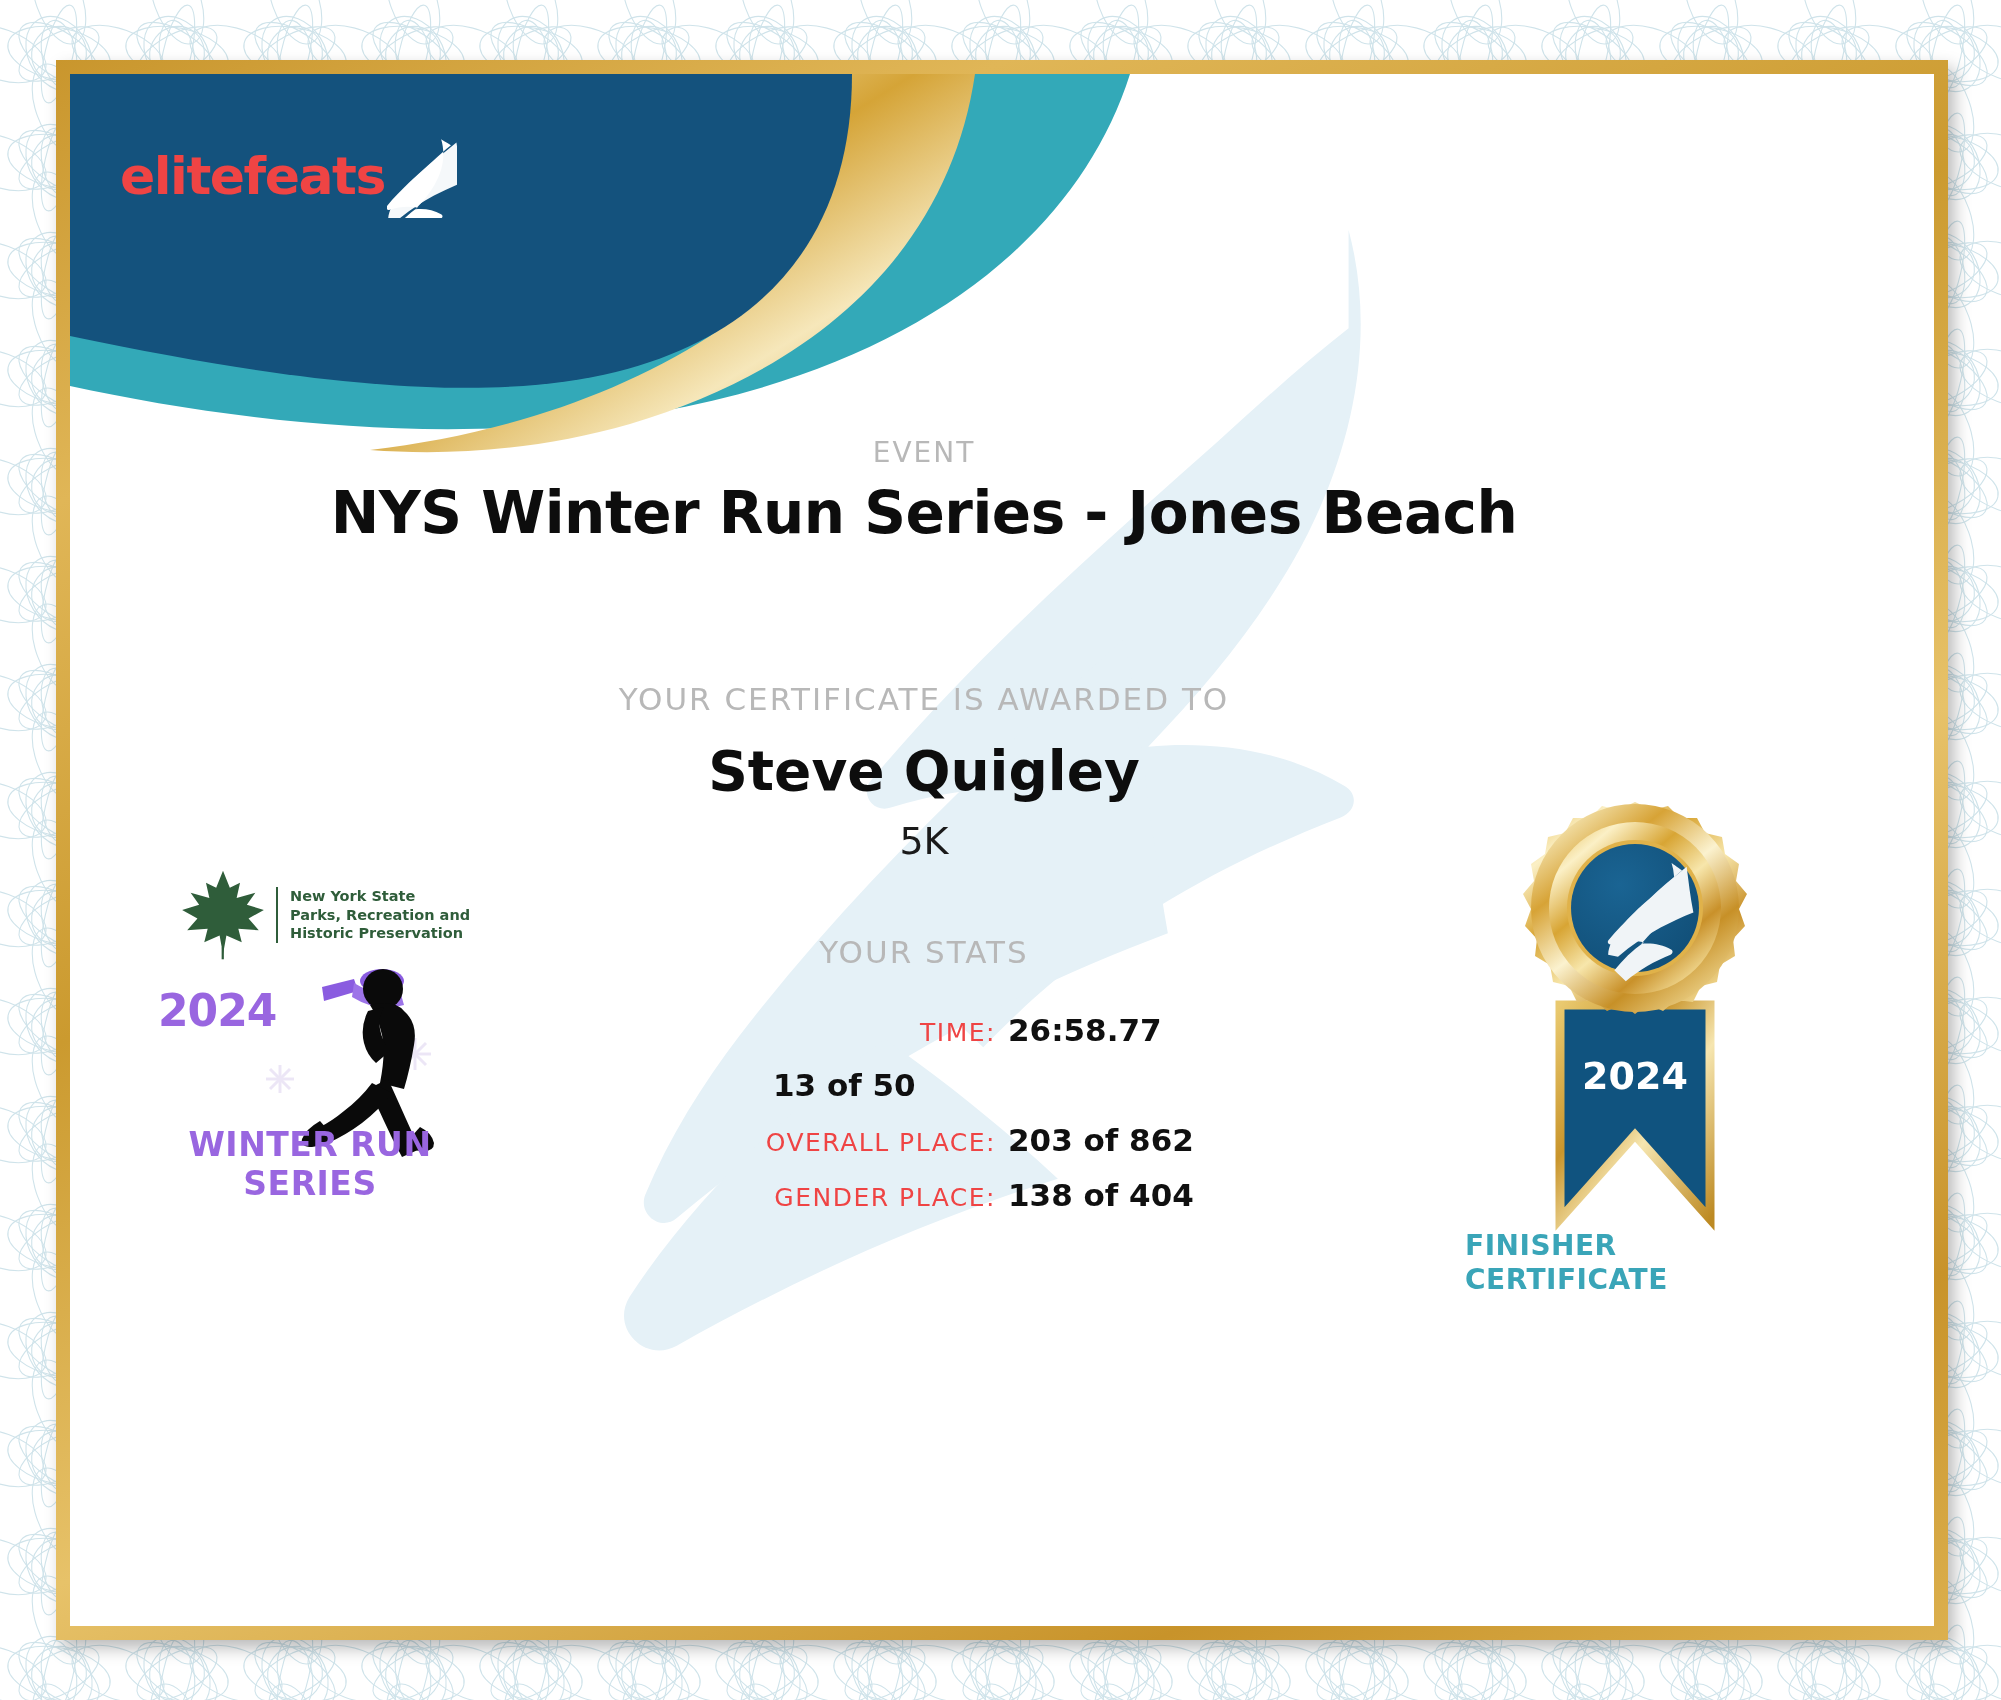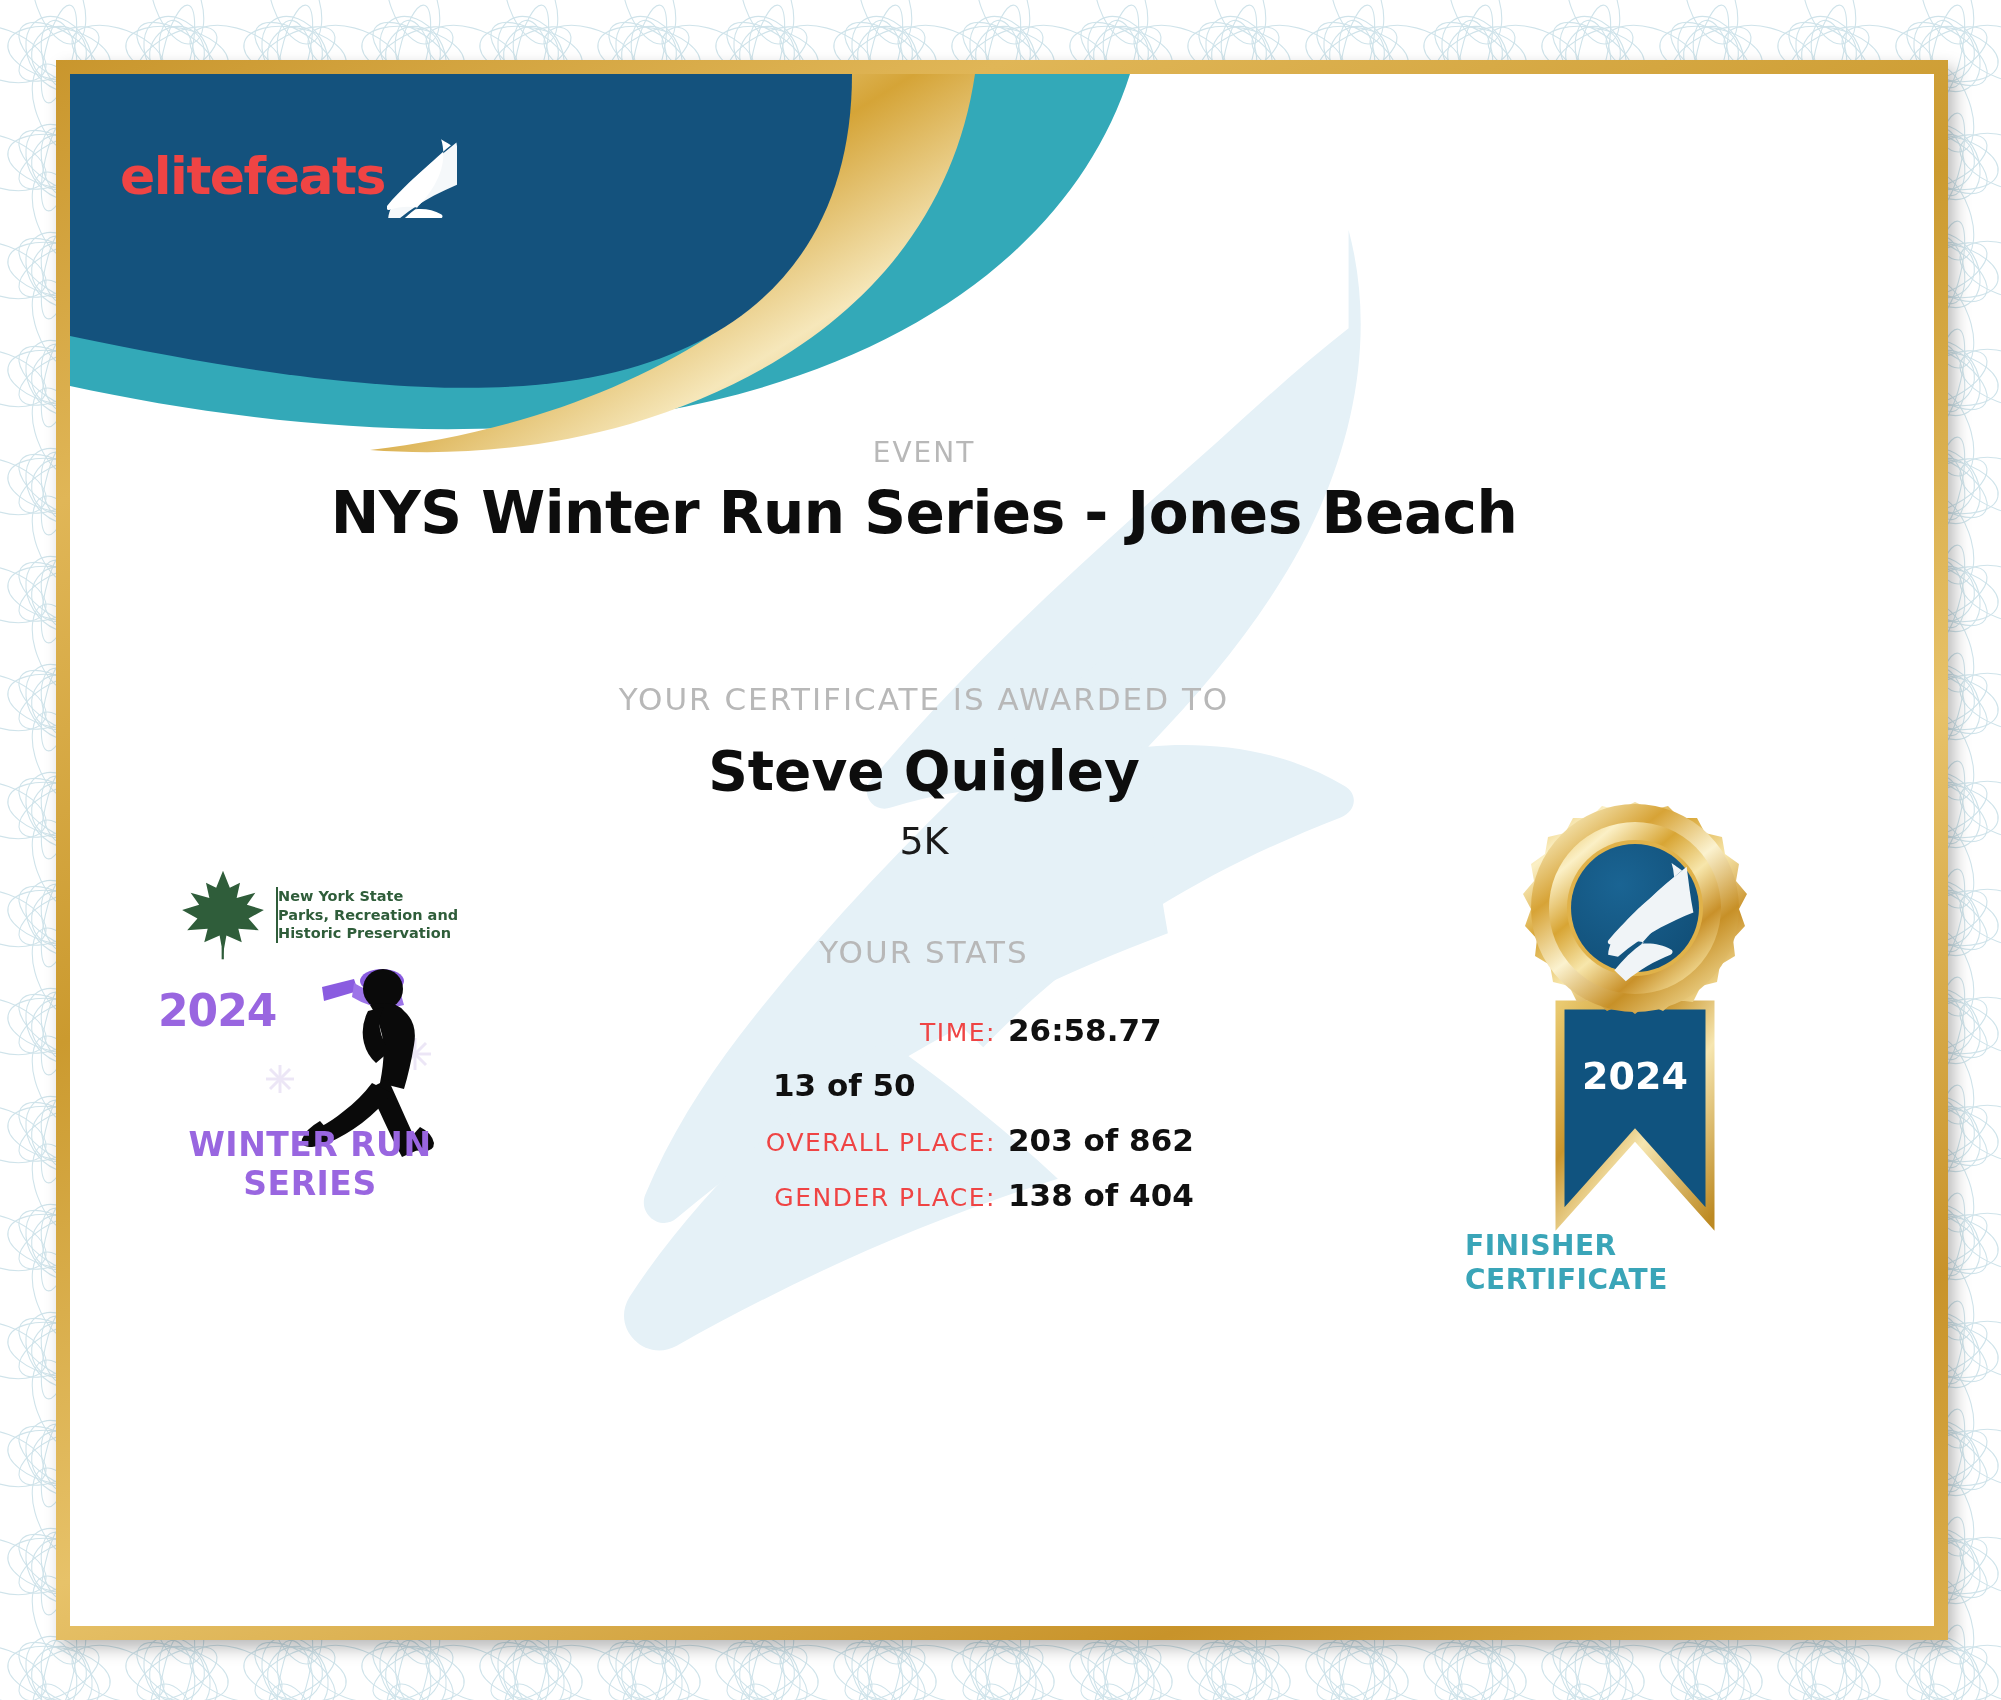--- a/index.html
+++ b/index.html
@@ -200,20 +200,21 @@
   .nys-logo {
     position: absolute;
     left: 110px;
     top: 795px;
     z-index: 6;
     display: flex;
     align-items: center;
   }
   .nys-text {
     margin-left: 10px;
+    padding-left: 12px;
     border-left: 2px solid #2f5d3a;
     font-family: "DejaVu Sans", sans-serif;
     font-size: 14.5px;
     font-weight: 700;
     line-height: 1.28;
     color: #2f5d3a;
   }
 
   
   .wrs-logo {

